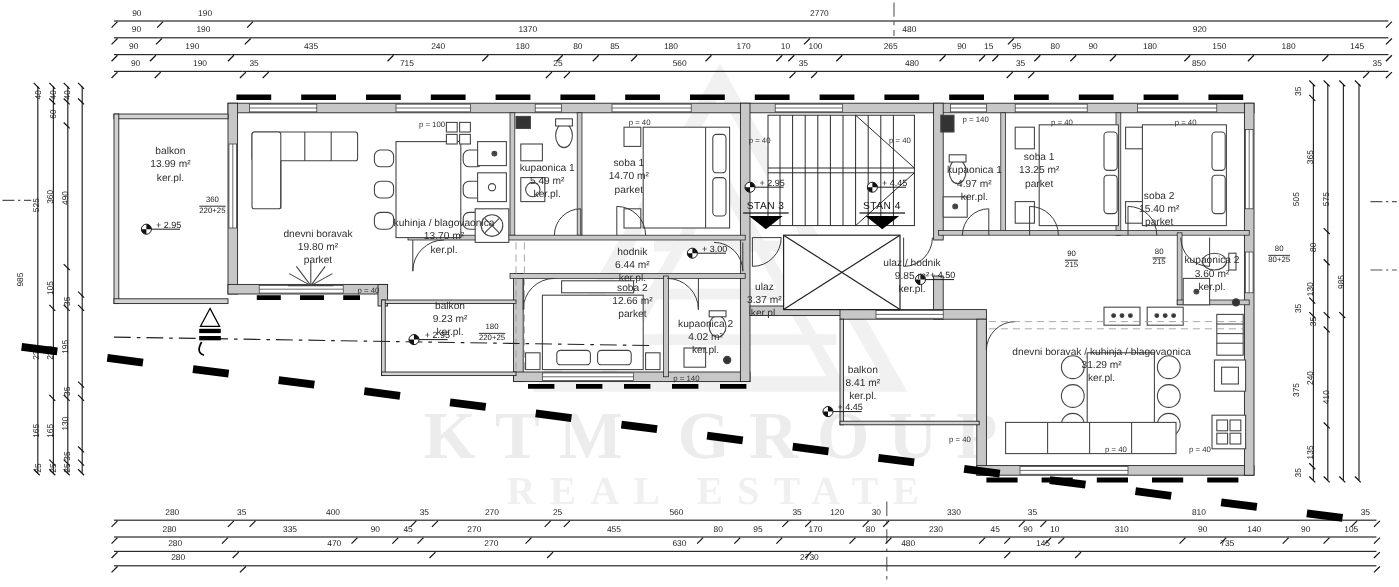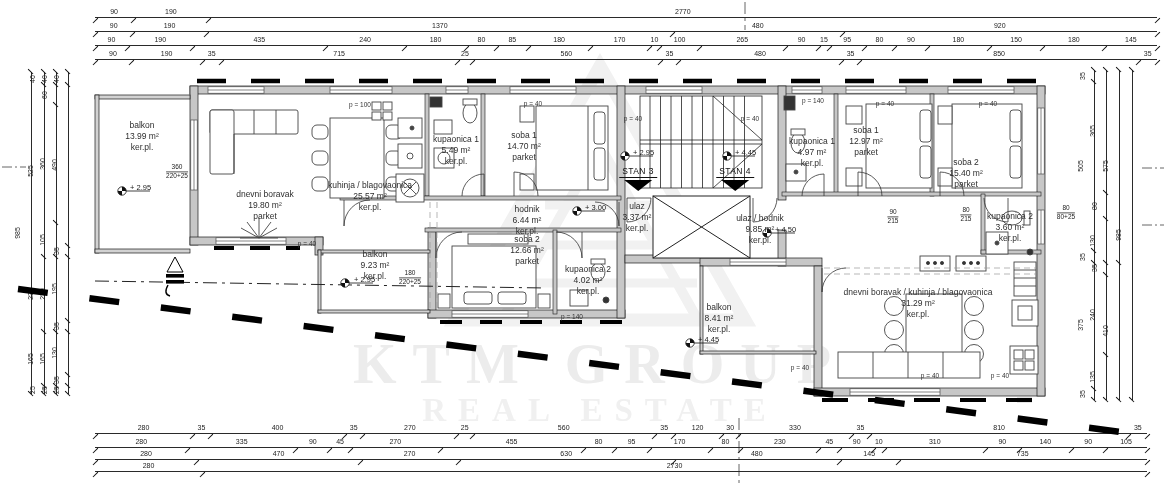--- a/index.html
+++ b/index.html
@@ -766,39 +766,39 @@
   <span>13.99 m²</span>
   <span>ker.pl.</span>
 </div>
 <div class="room" style="left:265px;top:206px">
   <span>dnevni boravak</span>
   <span>19.80 m²</span>
   <span>parket</span>
 </div>
 <div class="room" style="left:370px;top:197px">
   <span>kuhinja / blagovaonica</span>
-  <span>25.57 m²</span>
+  <span>13.70 m²</span>
   <span>ker.pl.</span>
 </div>
 <div class="room" style="left:456px;top:151px">
   <span>kupaonica 1</span>
   <span>5.49 m²</span>
   <span>ker.pl.</span>
 </div>
 <div class="room" style="left:524px;top:147px">
   <span>soba 1</span>
   <span>14.70 m²</span>
   <span>parket</span>
 </div>
 <div class="room" style="left:527px;top:221px">
   <span>hodnik</span>
   <span>6.44 m²</span>
   <span>ker.pl.</span>
 </div>
-<div class="room" style="left:637px;top:218px">
+<div class="room" style="left:637px;top:250px">
   <span>ulaz</span>
   <span>3.37 m²</span>
   <span>ker.pl.</span>
 </div>
 <div class="room" style="left:527px;top:251px">
   <span>soba 2</span>
   <span>12.66 m²</span>
   <span>parket</span>
 </div>
 <div class="room" style="left:588px;top:281px">
@@ -811,21 +811,21 @@
   <span>9.23 m²</span>
   <span>ker.pl.</span>
 </div>
 <div class="room" style="left:812px;top:153px">
   <span>kupaonica 1</span>
   <span>4.97 m²</span>
   <span>ker.pl.</span>
 </div>
 <div class="room" style="left:866px;top:142px">
   <span>soba 1</span>
-  <span>12.97 m²</span>
+  <span>13.25 m²</span>
   <span>parket</span>
 </div>
 <div class="room" style="left:966px;top:174px">
   <span>soba 2</span>
   <span>15.40 m²</span>
   <span>parket</span>
 </div>
 <div class="room" style="left:1010px;top:228px">
   <span>kupaonica 2</span>
   <span>3.60 m²</span>

